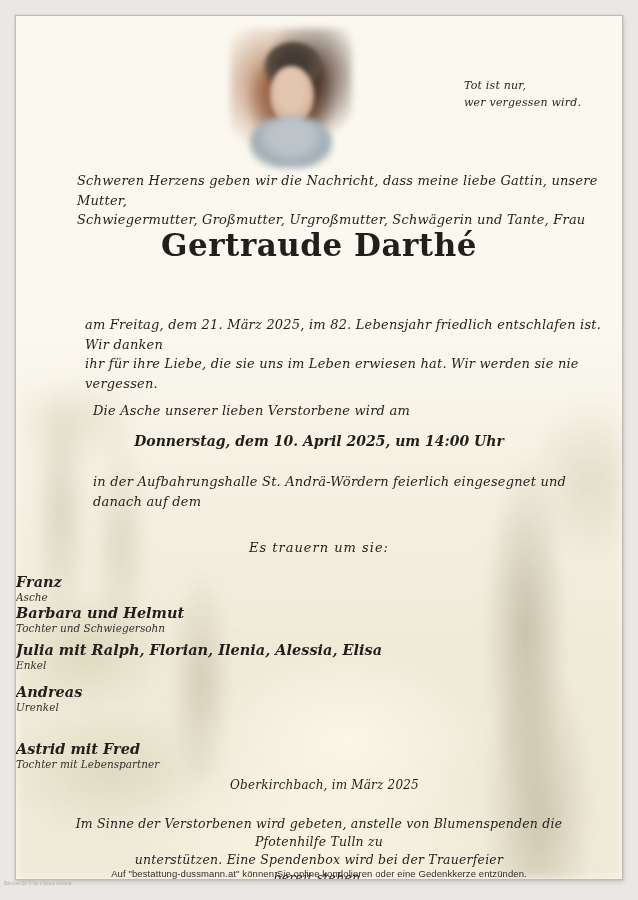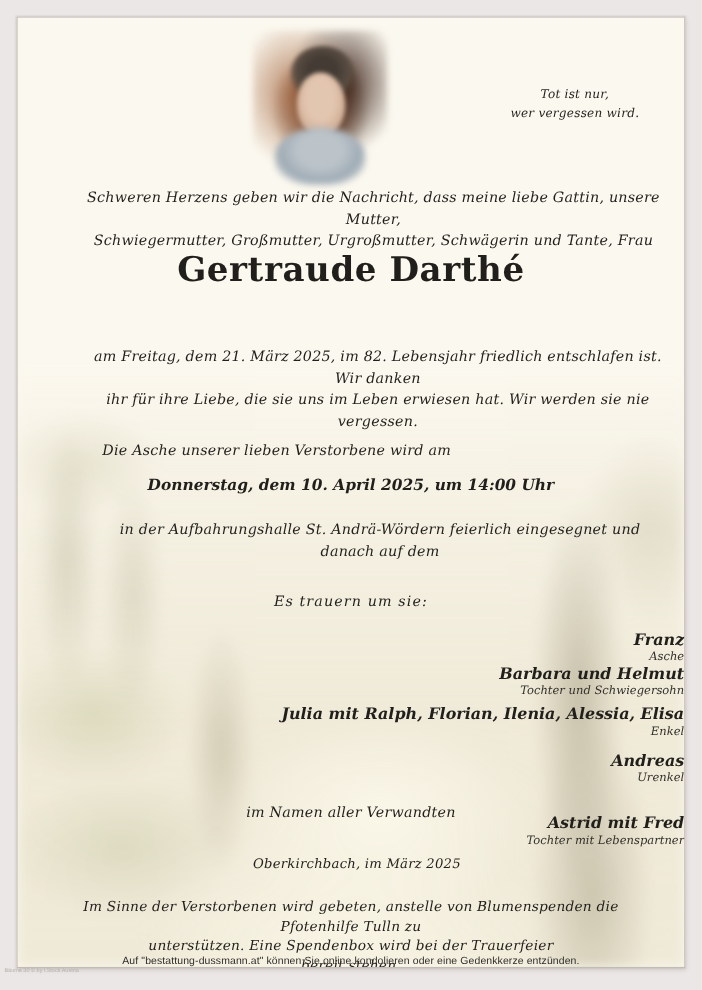--- a/index.html
+++ b/index.html
@@ -67,36 +67,36 @@
     background: radial-gradient(ellipse at 48% 42%, #e3c6b0 40%, #cfac94 72%, rgba(200,160,135,0) 92%);
     filter: blur(2px);
   }
   .p-body {
     left: 14px; top: 82px; width: 82px; height: 52px;
     border-radius: 50% 50% 40% 40%;
     background: radial-gradient(ellipse at 50% 40%, #bcc4ca 35%, #9daab4 65%, rgba(150,160,170,0) 88%);
     filter: blur(3px);
   }
   
-  .tx { font-style: italic; line-height: 1.5; font-size: 13px; letter-spacing: 0.2px; text-align: center; }
+  .tx { font-style: italic; line-height: 1.5; font-size: 13px; letter-spacing: 0.2px; }
   .abs { position: absolute; }
   .quote { top: 61px; left: 448px; font-size: 11px; line-height: 1.55; }
   .intro { top: 155px; left: 61px; right: 20px; }
   .name-line {
     top: 211px; left: 0; right: 0;
     text-align: center;
     font-size: 31px; font-weight: bold; 
     letter-spacing: 0.5px;
   }
   .death { top: 299px; left: 69px; right: 20px; }
   .lead { top: 385px; left: 77px; }
   .datetime { top: 417px; left: 0; right: 0; text-align: center; font-weight: bold; font-size: 14px; font-style: italic; }
   .details { top: 456px; left: 77px; right: 24px; }
   .mourn-head { top: 522px; left: 0; right: 0; text-align: center; letter-spacing: 1px; }
-  .mourner { text-align: right; font-style: italic; padding-left: 28px; }
+  .mourner { text-align: left; font-style: italic; }
   .m-names { font-weight: bold; font-size: 14.5px; line-height: 1.2; }
   .m-rel { font-size: 10.5px; line-height: 1.4; color: #33302b; }
   .m-franz { top: 557px; left: 0; right: 0; }
   .m-row { top: 588px; left: 0; right: 0; display: flex; justify-content: center; gap: 104px; flex-direction: column; }
   .m-julia { top: 625px; left: 0; right: 0; }
   .m-andreas { top: 667px; left: 0; right: 0; }
   .closing { top: 714px; left: 0; right: 0; text-align: center; }
   .place-date { top: 760px; left: 0; right: 0; text-align: center; font-size: 12px; padding-left: 11px; }
   .donation { top: 799px; left: 40px; right: 40px; text-align: center; font-size: 12.5px; line-height: 1.45; }
   .footer {
@@ -176,21 +176,20 @@
   <div class="abs mourner m-julia">
     <div class="m-names">Julia mit Ralph, Florian, Ilenia, Alessia, Elisa</div>
     <div class="m-rel">Enkel</div>
   </div>
 
   <div class="abs mourner m-andreas">
     <div class="m-names">Andreas</div>
     <div class="m-rel">Urenkel</div>
   </div>
 
-  <div class="abs tx closing">im Namen aller Verwandten</div>
 
   <div class="abs tx place-date">Oberkirchbach, im März 2025</div>
 
   <div class="abs tx donation">
     <div>Im Sinne der Verstorbenen wird gebeten, anstelle von Blumenspenden die Pfotenhilfe Tulln zu</div>
     <div>unterstützen. Eine Spendenbox wird bei der Trauerfeier</div>
     <div>bereit stehen.</div>
   </div>
 
   <div class="abs footer">Auf "bestattung-dussmann.at" können Sie online kondolieren oder eine Gedenkkerze entzünden.</div>

